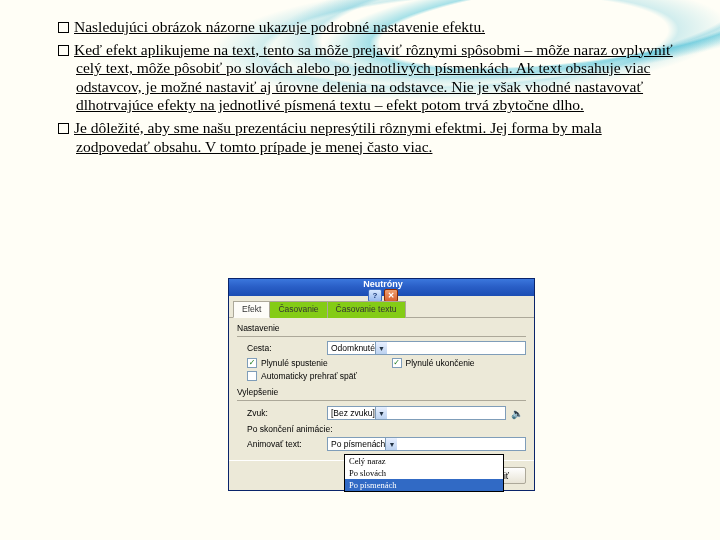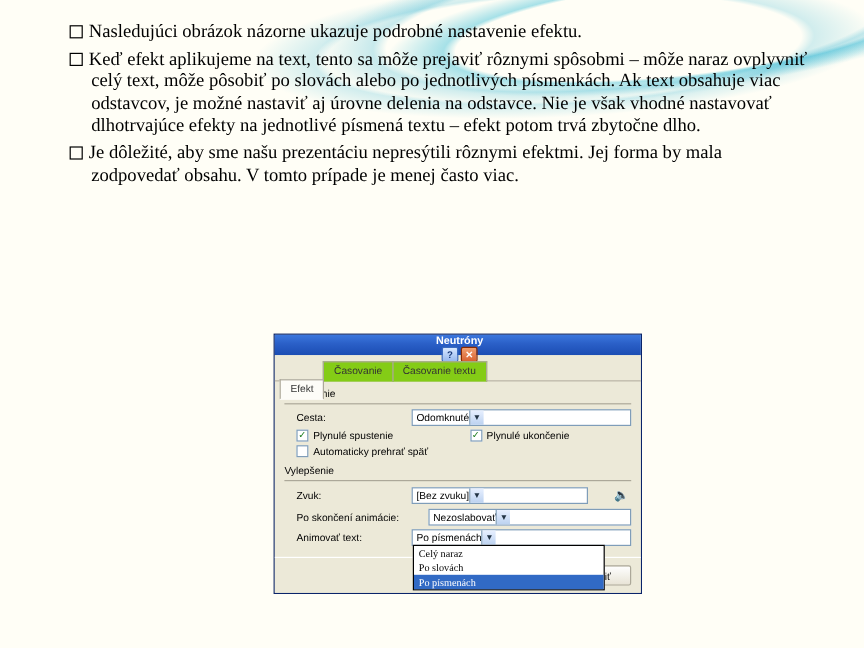--- a/index.html
+++ b/index.html
@@ -22,20 +22,21 @@
     background: radial-gradient(ellipse 360px 80px at 50% 50%, rgba(0,170,200,0.0) 55%, rgba(0,160,200,0.18) 58%, rgba(0,160,200,0.0) 72%);
     transform: rotate(-3deg);
     pointer-events: none;
   }
   .content {
     position: relative;
     padding: 18px 42px 0 58px;
     font-size: 15.5px;
     color: #000;
     line-height: 1.2;
+    text-decoration: underline;
   }
   .content p { margin: 0 0 4px 0; text-indent: -18px; padding-left: 18px; }
   .bullet-box {
     display: inline-block; width: 11px; height: 11px;
     border: 1.4px solid #000; margin-right: 5px;
     position: relative; top: 1px; background: #fffef6;
   }
   .dialog-wrap {
     position: absolute; left: 228px; top: 278px;
     width: 307px;
@@ -74,31 +75,31 @@
     padding: 2px 8px 3px 8px;
     border: 1px solid #aca899;
     border-bottom: none;
     background: #84cc16;
     margin-right: -1px;
     position: relative; top: 1px;
     color:#333;
   }
   .tab.active {
     background: #fdfcf8;
-    top: 16px;
+    top: 1px;
     border-bottom: 1px solid #fdfcf8;
     z-index: 2;
   }
   .panel { padding: 3px 8px 6px 8px; background:#ece9d8; }
   .group-label { margin: 2px 0 3px 0; }
   .grp {
     border-top: 1px solid #aca899;
     margin: 1px 0 4px 0;
   }
-  .row { display: flex; align-items: center; margin: 3px 0; gap:20px; }
+  .row { display: flex; align-items: center; margin: 3px 0; gap:4px; }
   .lbl { width: 86px; padding-left:10px; }
   .field {
     flex: 1; height: 14px;
     background: #fff; border: 1px solid #7f9db9;
     display: flex; align-items: center; 
     padding: 0 1px 0 3px;
   }
   .field .arrow {
     width: 12px; height: 12px;
     background: linear-gradient(#e8f0ff,#bcd2f0);
@@ -192,24 +193,20 @@
       <div class="row">
         <div class="lbl">Zvuk:</div>
         <div class="field">
           <span>[Bez zvuku]</span>
           <span class="arrow">▼</span>
         </div>
         <div class="sound-icon">🔈</div>
       </div>
       <div class="row">
         <div class="lbl" style="width:100px">Po skončení animácie:</div>
-        <div class="field">
-          <span>Nezoslabovať</span>
-          <span class="arrow">▼</span>
-        </div>
       </div>
       <div class="row">
         <div class="lbl">Animovať text:</div>
         <div class="field">
           <span>Po písmenách</span>
           <span class="arrow">▼</span>
         </div>
       </div>
     </div>
     <div class="footer">

